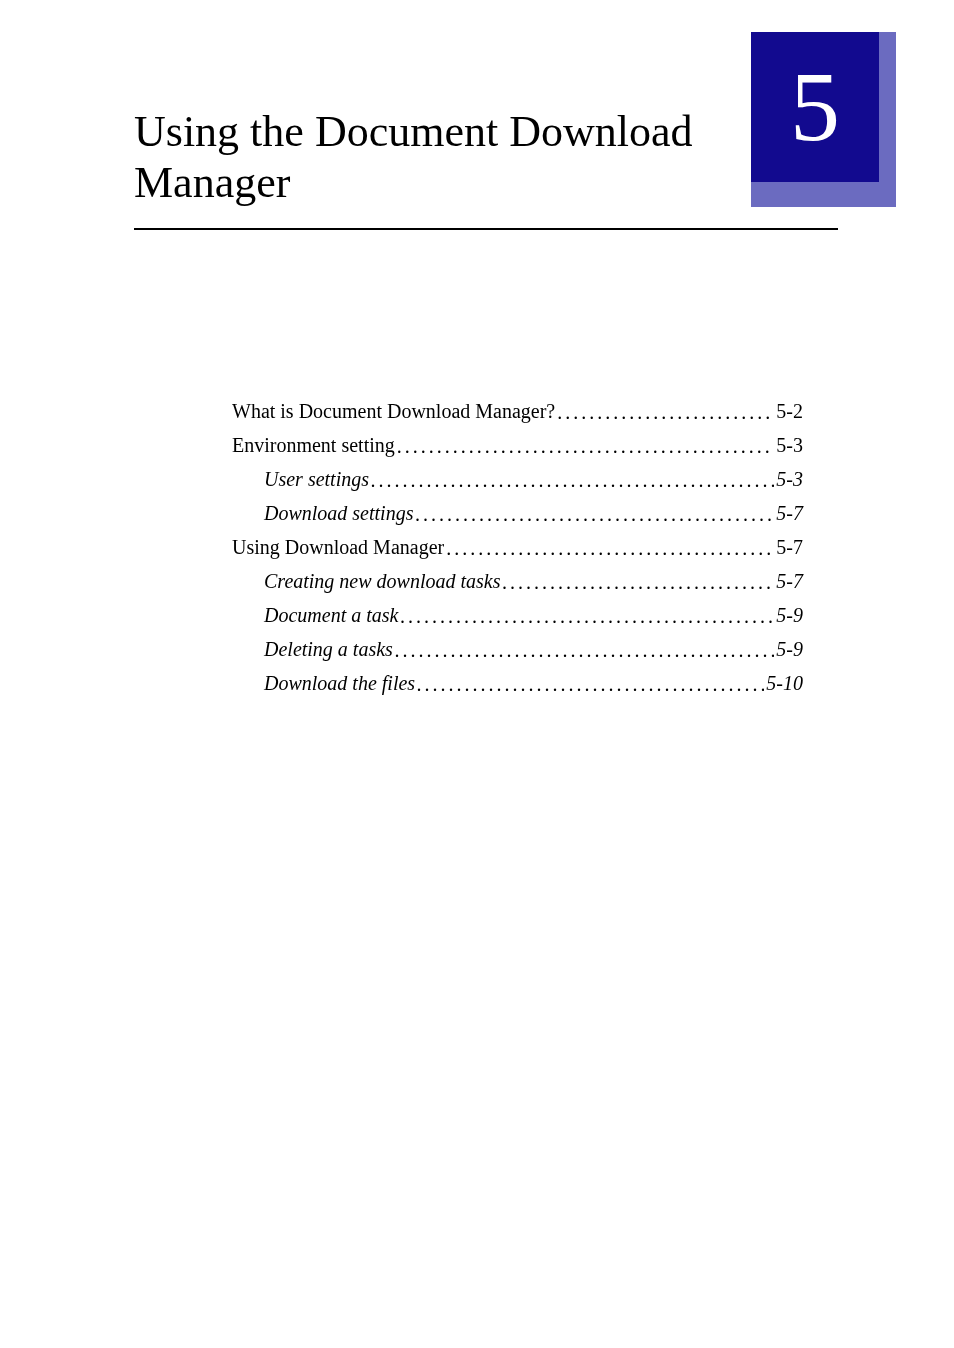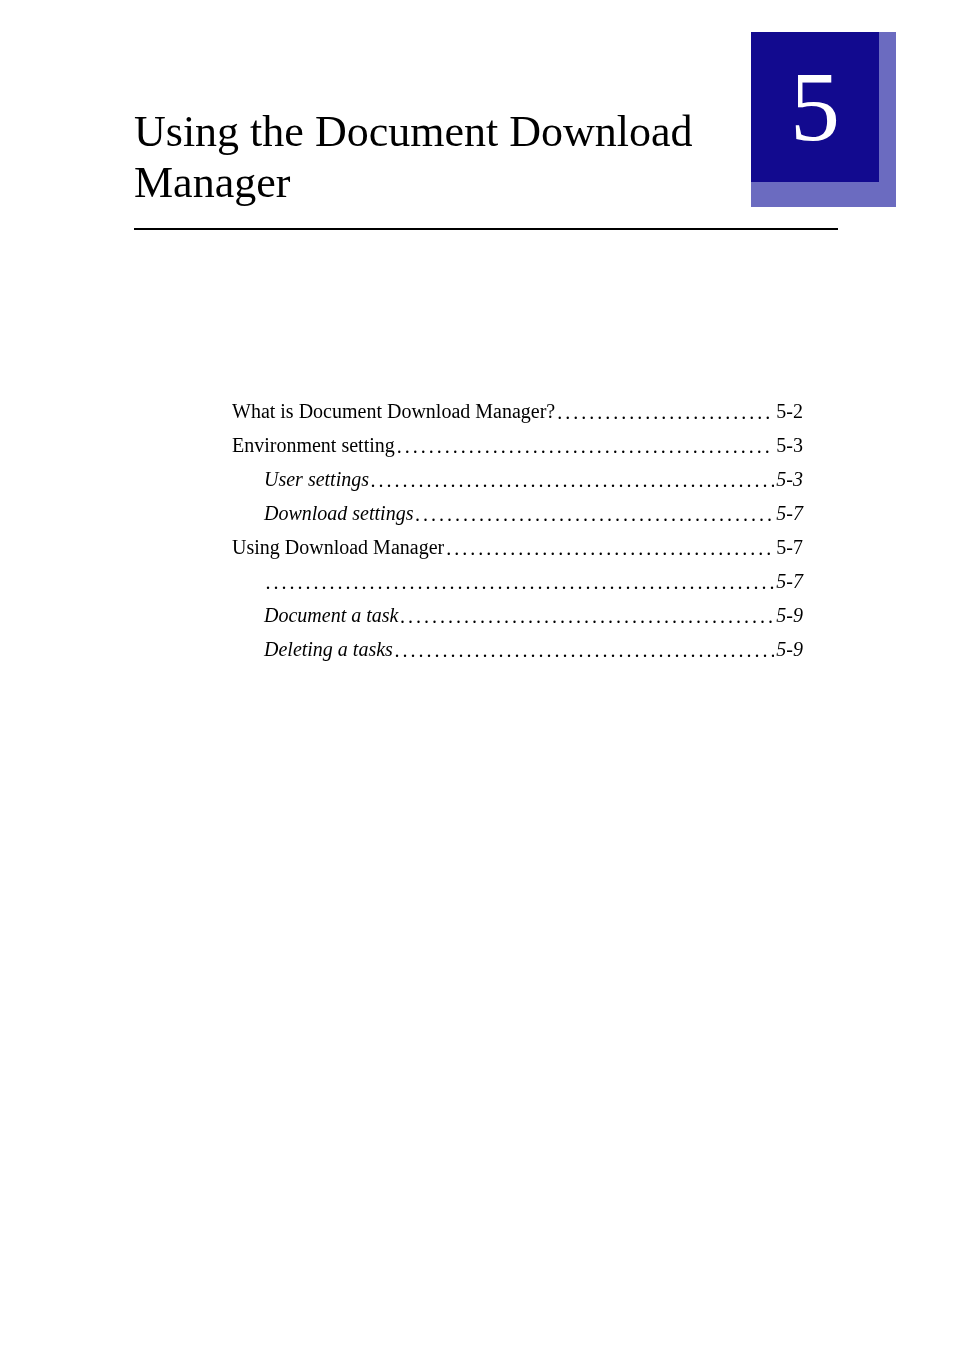--- a/index.html
+++ b/index.html
@@ -146,26 +146,32 @@
       <span class="toc-label">Download settings</span>
       <span class="toc-leader"></span>
       <span class="toc-page">5-7</span>
     </div>
     <div class="toc-entry">
       <span class="toc-label">Using Download Manager</span>
       <span class="toc-leader"></span>
       <span class="toc-page">5-7</span>
     </div>
     <div class="toc-entry level-1">
+      <span class="toc-label">Creating new download tasks</span>
       <span class="toc-leader"></span>
       <span class="toc-page">5-7</span>
     </div>
     <div class="toc-entry level-1">
       <span class="toc-label">Document a task</span>
       <span class="toc-leader"></span>
       <span class="toc-page">5-9</span>
     </div>
     <div class="toc-entry level-1">
       <span class="toc-label">Deleting a tasks</span>
       <span class="toc-leader"></span>
       <span class="toc-page">5-9</span>
     </div>
+    <div class="toc-entry level-1">
+      <span class="toc-label">Download the files</span>
+      <span class="toc-leader"></span>
+      <span class="toc-page">5-10</span>
+    </div>
   </div>
 
 </body></html>

